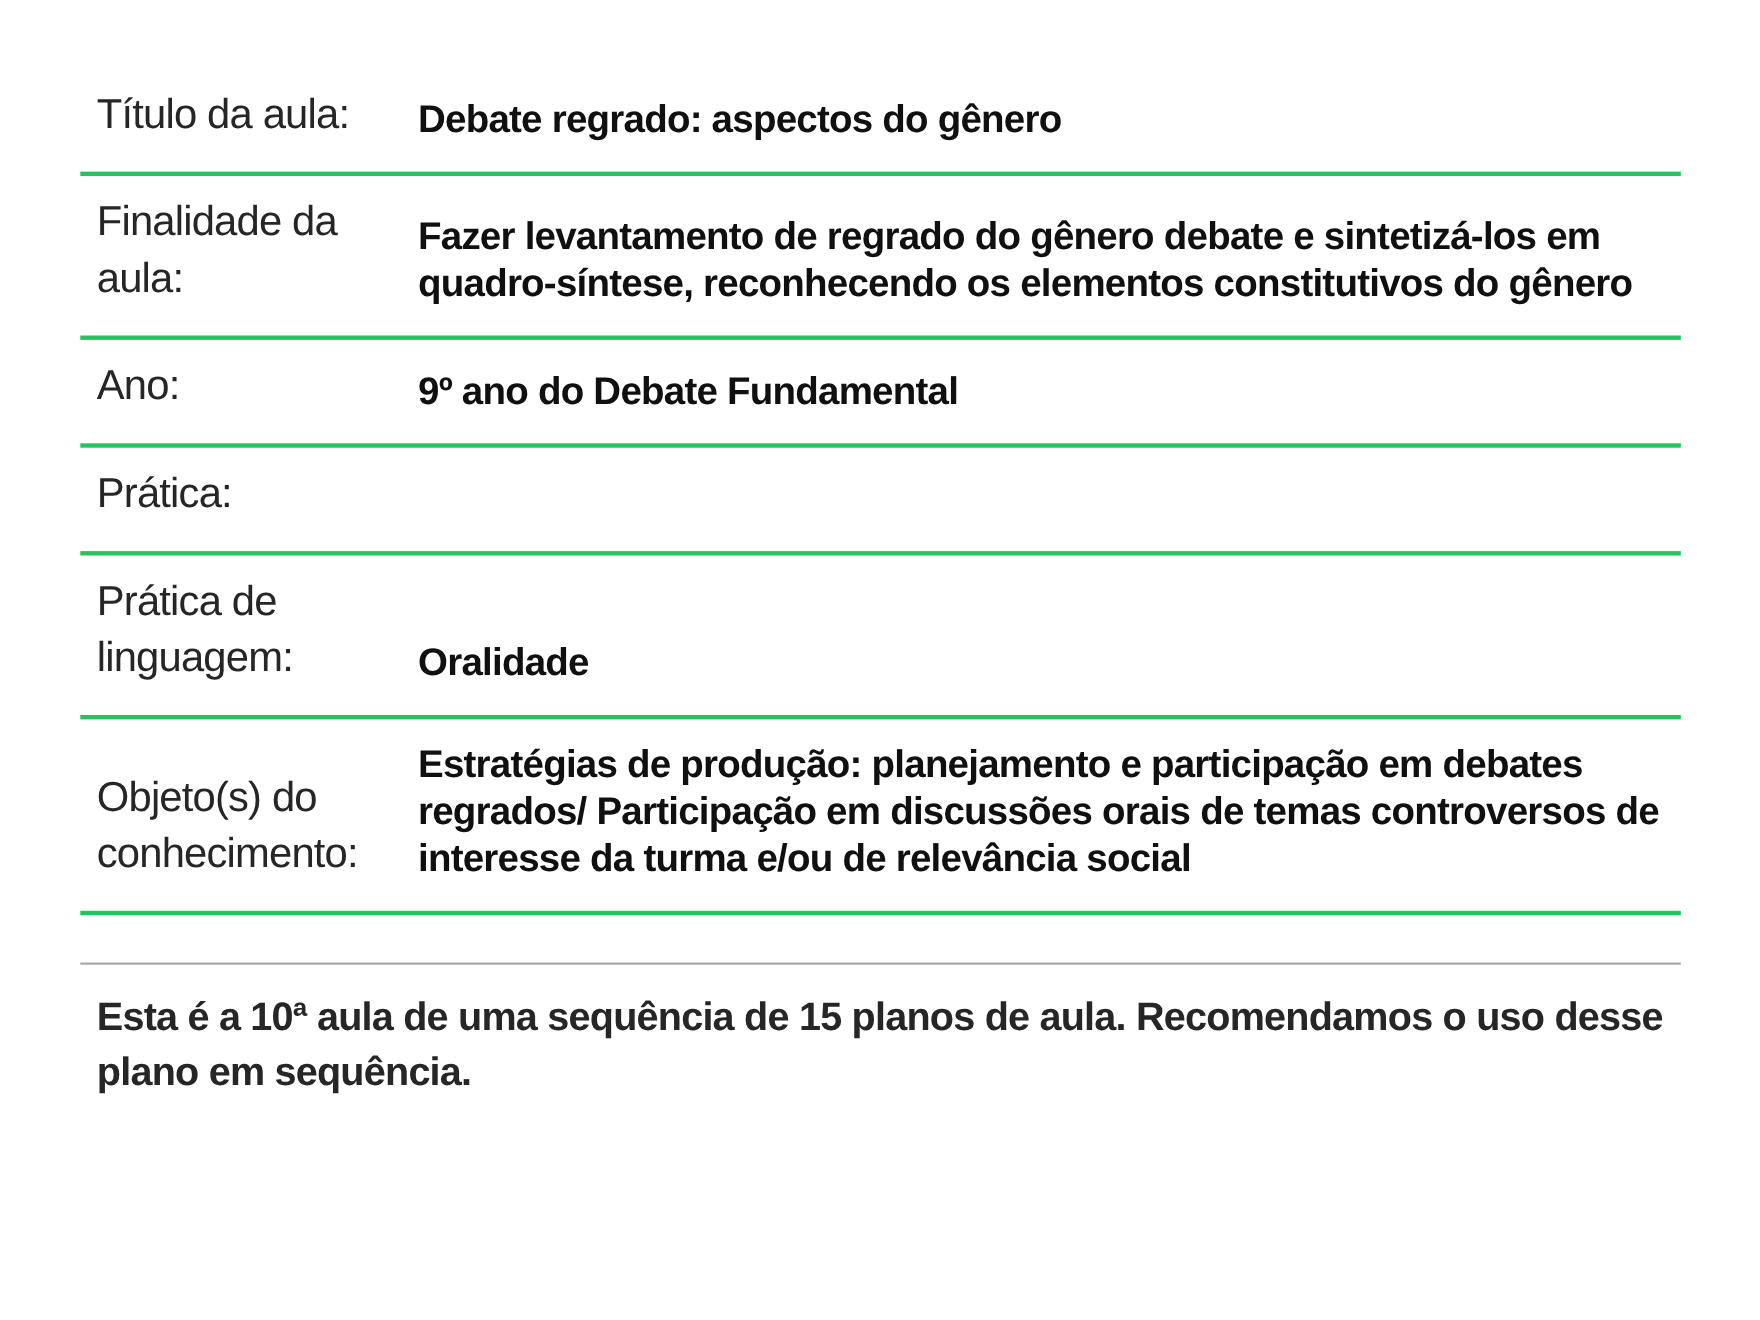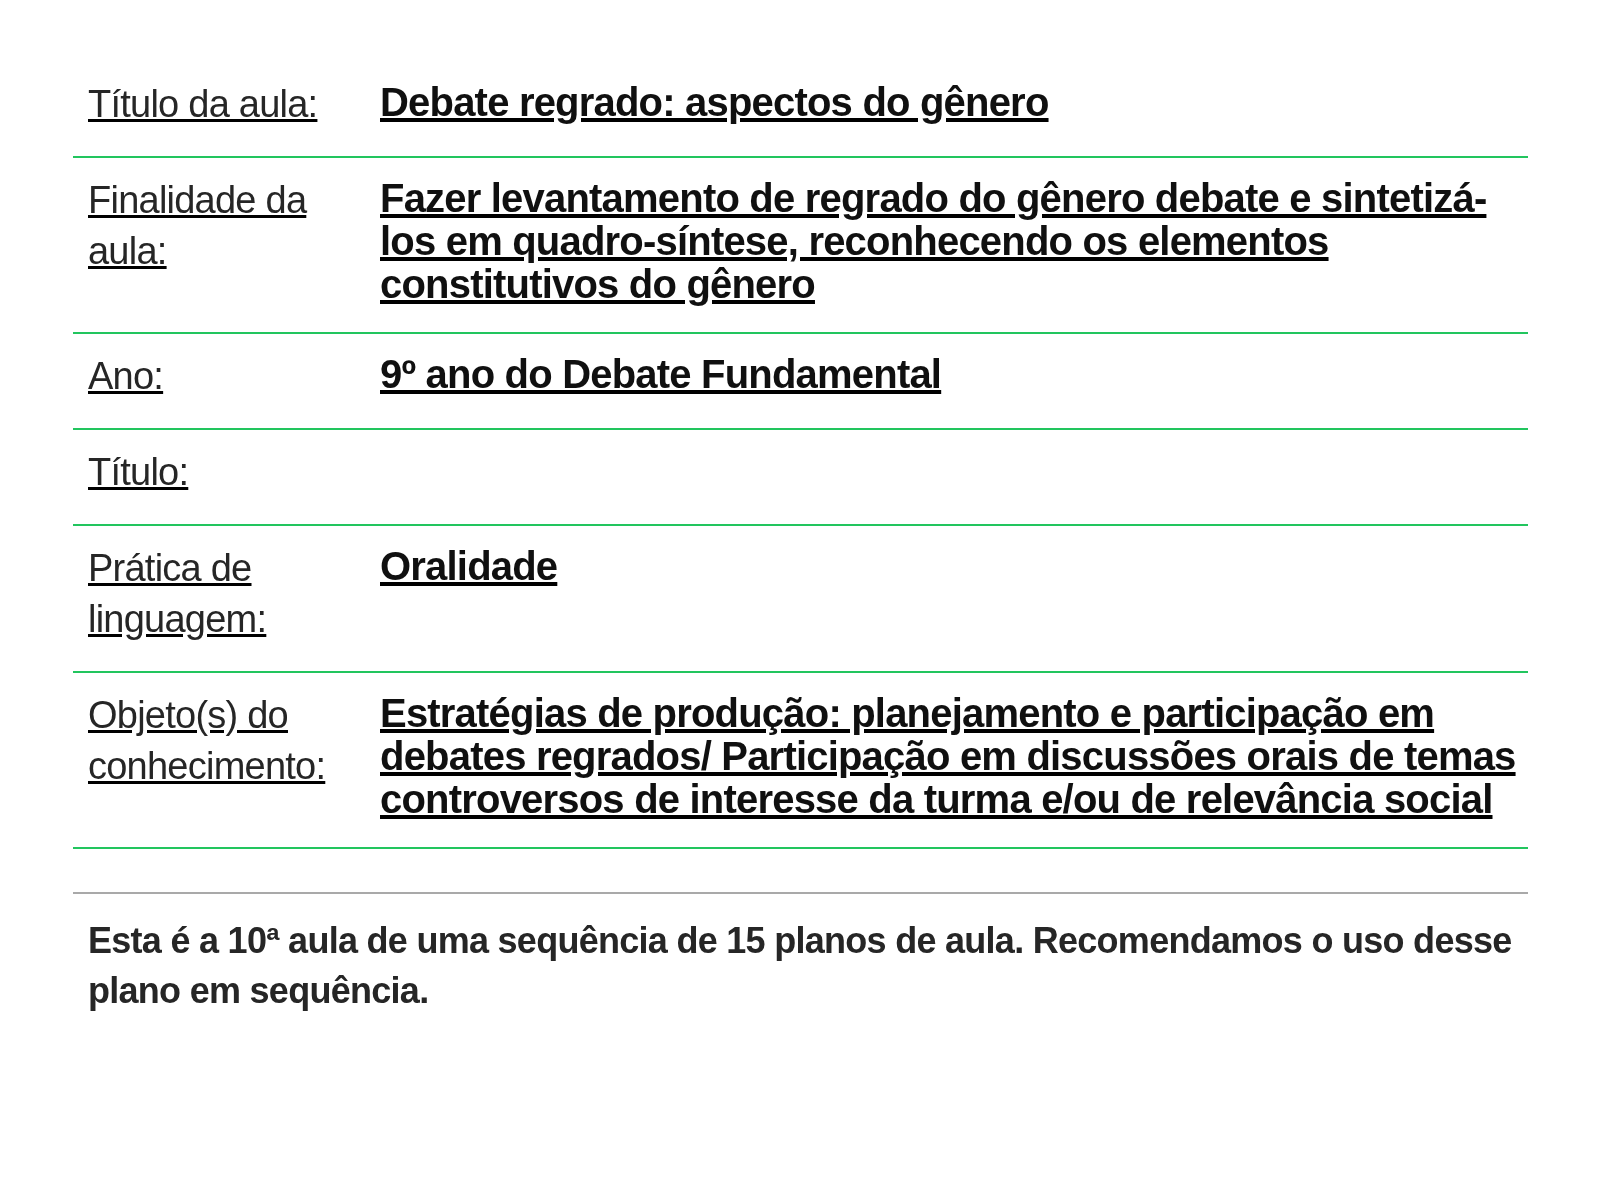--- a/index.html
+++ b/index.html
@@ -11,41 +11,40 @@
   body {
     width: 1600px;
     height: 1200px;
     overflow: hidden;
   }
   .doc {
     margin: 62px 72px 0 73px; 
   }
   .row {
     display: flex;
-    align-items: flex-start;
+    align-items: flex-end;
     padding: 17px 0 26px 0;
-    text-decoration: underline;
   }
   .row.bordered {
-    border-top: 2px solid #22c55e;
+    border-top: 4px solid #22c55e;
   }
   .cell-label {
     flex: none;
     width: 292px;
     padding-left: 15px;
     font-size: 38px;
     line-height: 51px;
     font-weight: 400;
     color: #262626;
     letter-spacing: -0.02em;
   }
   .cell-value {
     flex: 1;
     min-width: 0;
-    font-size: 40px;
+    font-size: 35px;
     line-height: 43px;
     font-weight: 700;
     color: #101010;
     letter-spacing: -0.02em;
     padding-top: 2px;
   }
   .footer-note {
     border-top: 2px solid #a9a9a9;
     padding: 22px 10px 30px 15px;
     font-size: 36px;
@@ -69,21 +68,21 @@
     <div class="cell-label">Finalidade da aula:</div>
     <div class="cell-value">Fazer levantamento de regrado do gênero debate e sintetizá-los em quadro-síntese, reconhecendo os elementos constitutivos do gênero</div>
   </div>
 
   <div class="row bordered">
     <div class="cell-label">Ano:</div>
     <div class="cell-value">9º ano do Debate Fundamental</div>
   </div>
 
   <div class="row bordered">
-    <div class="cell-label">Título:</div>
+    <div class="cell-label">Prática:</div>
   </div>
 
   <div class="row bordered">
     <div class="cell-label">Prática de linguagem:</div>
     <div class="cell-value">Oralidade</div>
   </div>
 
   <div class="row bordered">
     <div class="cell-label">Objeto(s) do conhecimento:</div>
     <div class="cell-value">Estratégias de produção: planejamento e participação em debates regrados/ Participação em discussões orais de temas controversos de interesse da turma e/ou de relevância social</div>

